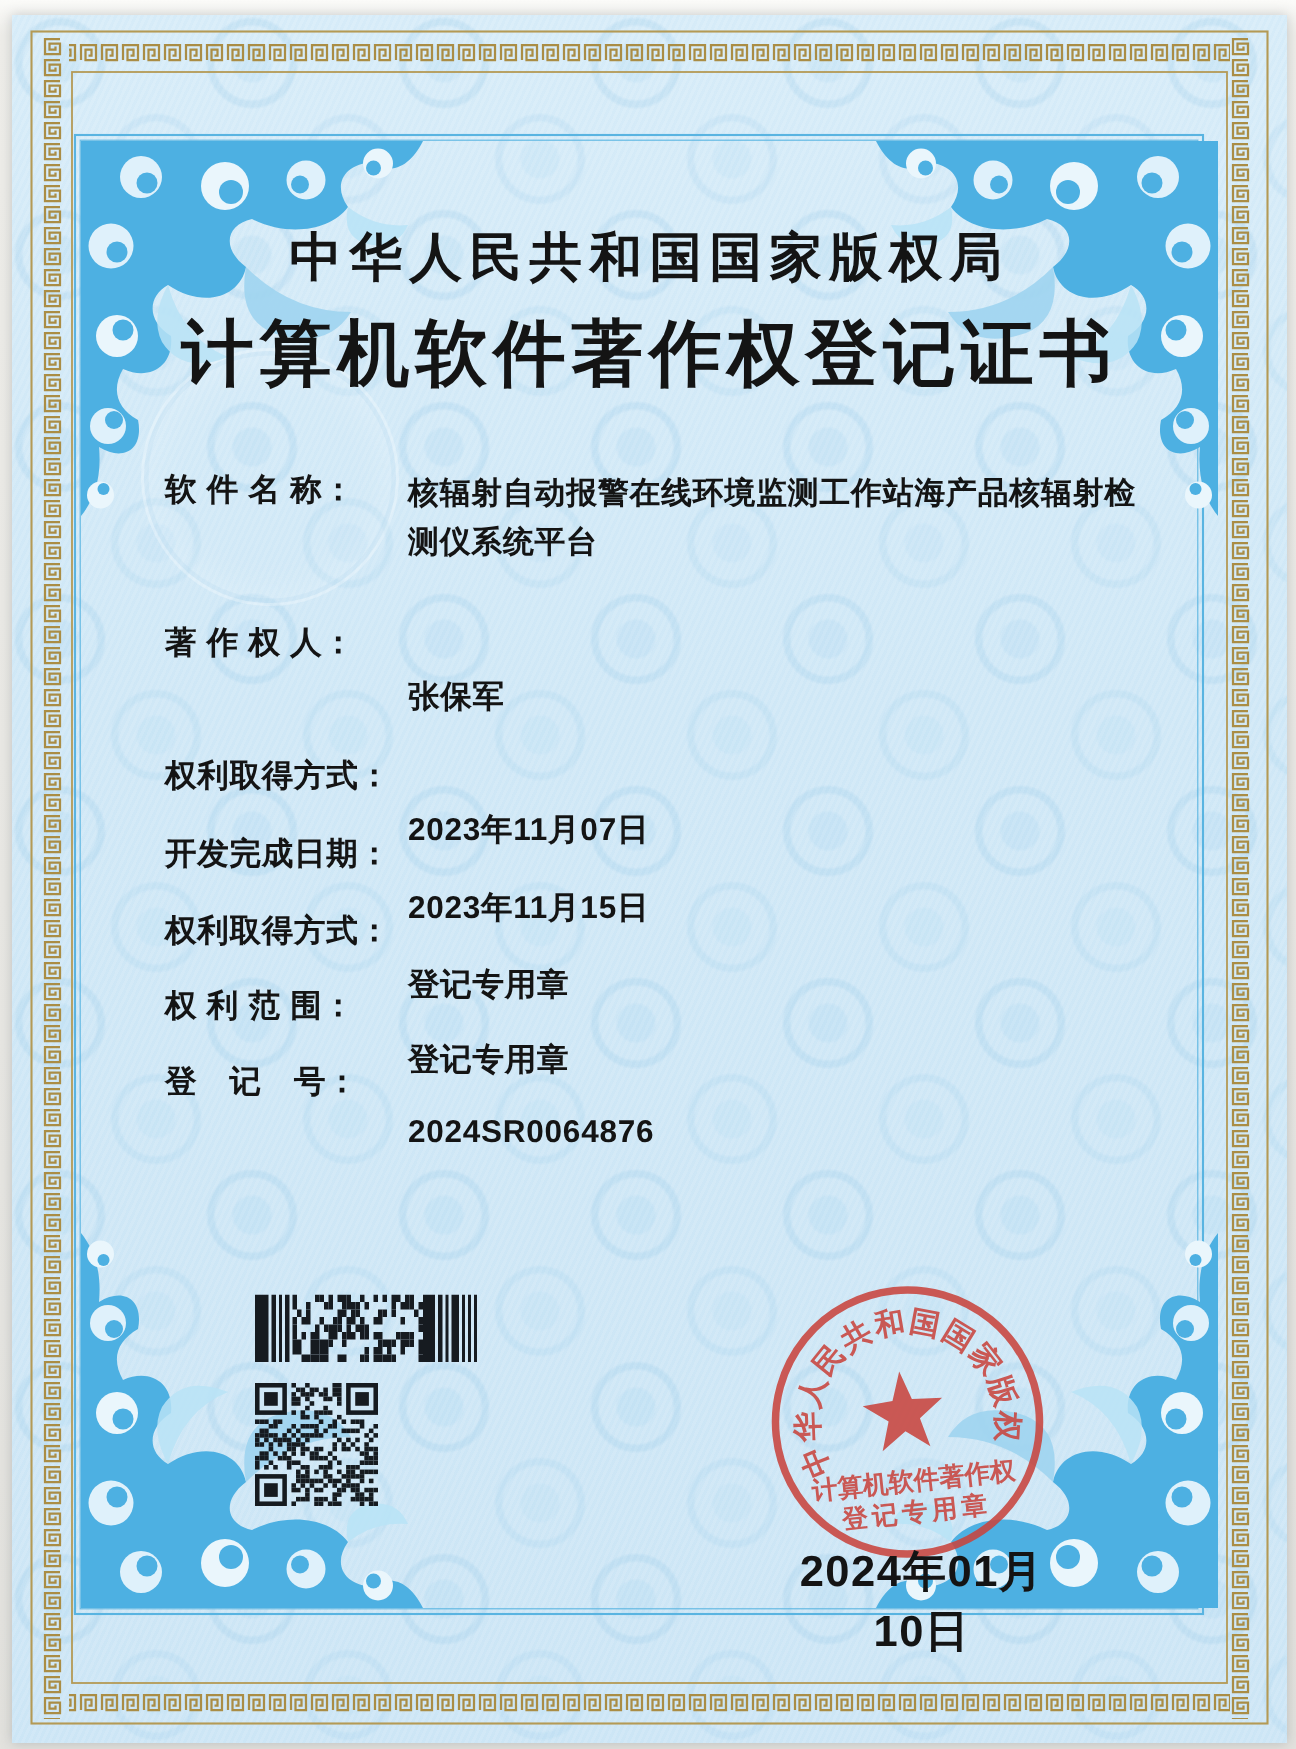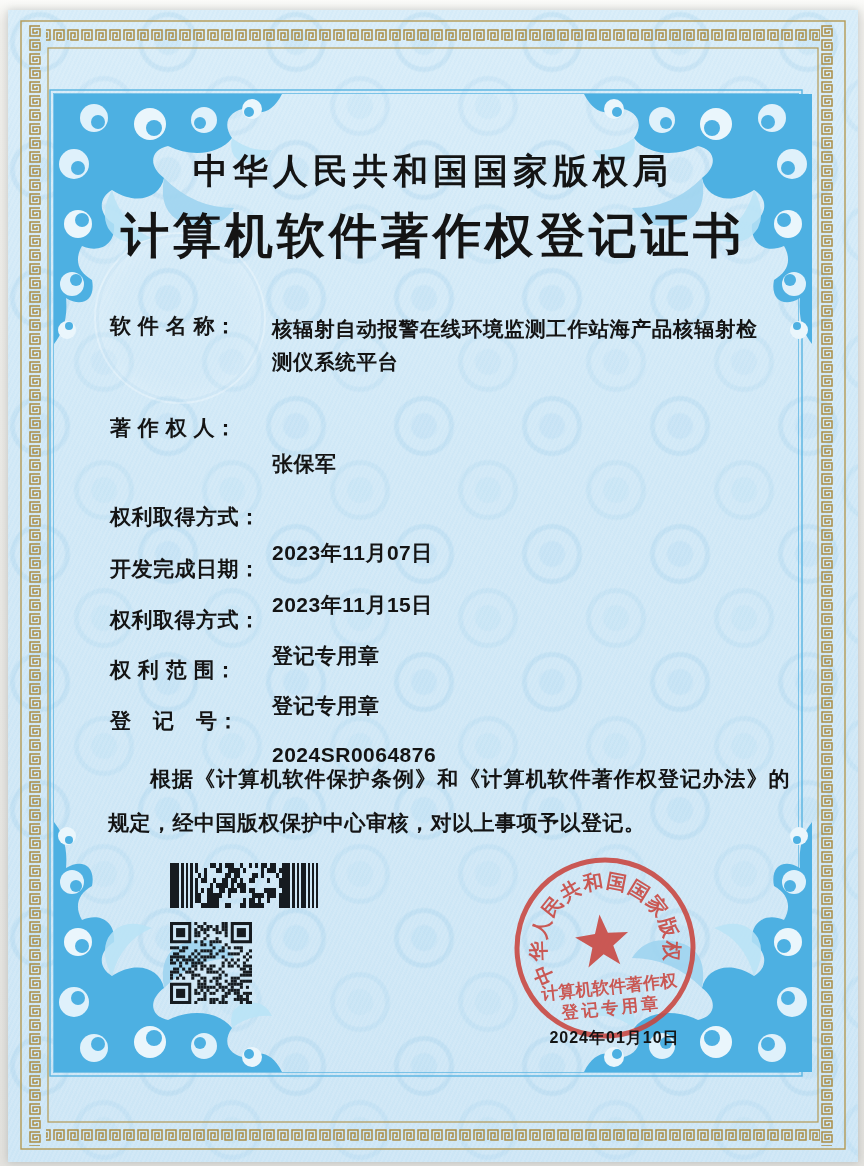--- a/index.html
+++ b/index.html
@@ -52,21 +52,21 @@
   .statement{
     position:absolute;left:100px;top:747px;width:682px;
     font-size:21px;font-weight:600;line-height:44px;letter-spacing:.5px;
     text-indent:2em;text-align:justify;
   }
   .barcode{position:absolute;left:162px;top:853px;width:148px;height:45px;}
   .qrcode{position:absolute;left:162px;top:912px;width:82px;height:82px;}
   .seal{position:absolute;left:492px;top:833px;width:210px;height:210px;opacity:.88;}
   .issue-date{
     position:absolute;left:509px;top:1018px;width:195px;text-align:center;
-    font-size:16px;font-weight:800;letter-spacing:1px;
+    font-size:29px;font-weight:800;letter-spacing:1px;
   }
 </style>
 </head>
 <body>
 
 <div class="cert">
   <div class="texture"></div>
   <div class="emblem-wm"></div>
 
   <svg class="frame" viewBox="0 0 850 1152" aria-hidden="true">
@@ -163,21 +163,20 @@
     <div class="row" style="top:646px">
       <span class="lab">权 利 范 围：</span>
       <span class="val">登记专用章</span>
     </div>
 
     <div class="row" style="top:697px">
       <span class="lab">登　记　号：</span>
       <span class="val">2024SR0064876</span>
     </div>
 
-    <div class="statement">根据《计算机软件保护条例》和《计算机软件著作权登记办法》的规定，经中国版权保护中心审核，对以上事项予以登记。</div>
 
     <svg class="barcode" id="barcode" viewBox="0 0 148 45" preserveAspectRatio="none" aria-hidden="true">
         <g fill="#161b20">
           <rect x="0" width="9" y="0" height="45"></rect>
           <rect x="11" width="3" y="0" height="45"></rect>
           <rect x="16" width="2" y="0" height="45"></rect>
           <rect x="20" width="3" y="0" height="45"></rect>
           <rect x="25" y="0" width="3" height="5"></rect>
           <rect x="25" y="5" width="3" height="5"></rect>
           <rect x="25" y="15" width="3" height="5"></rect>

